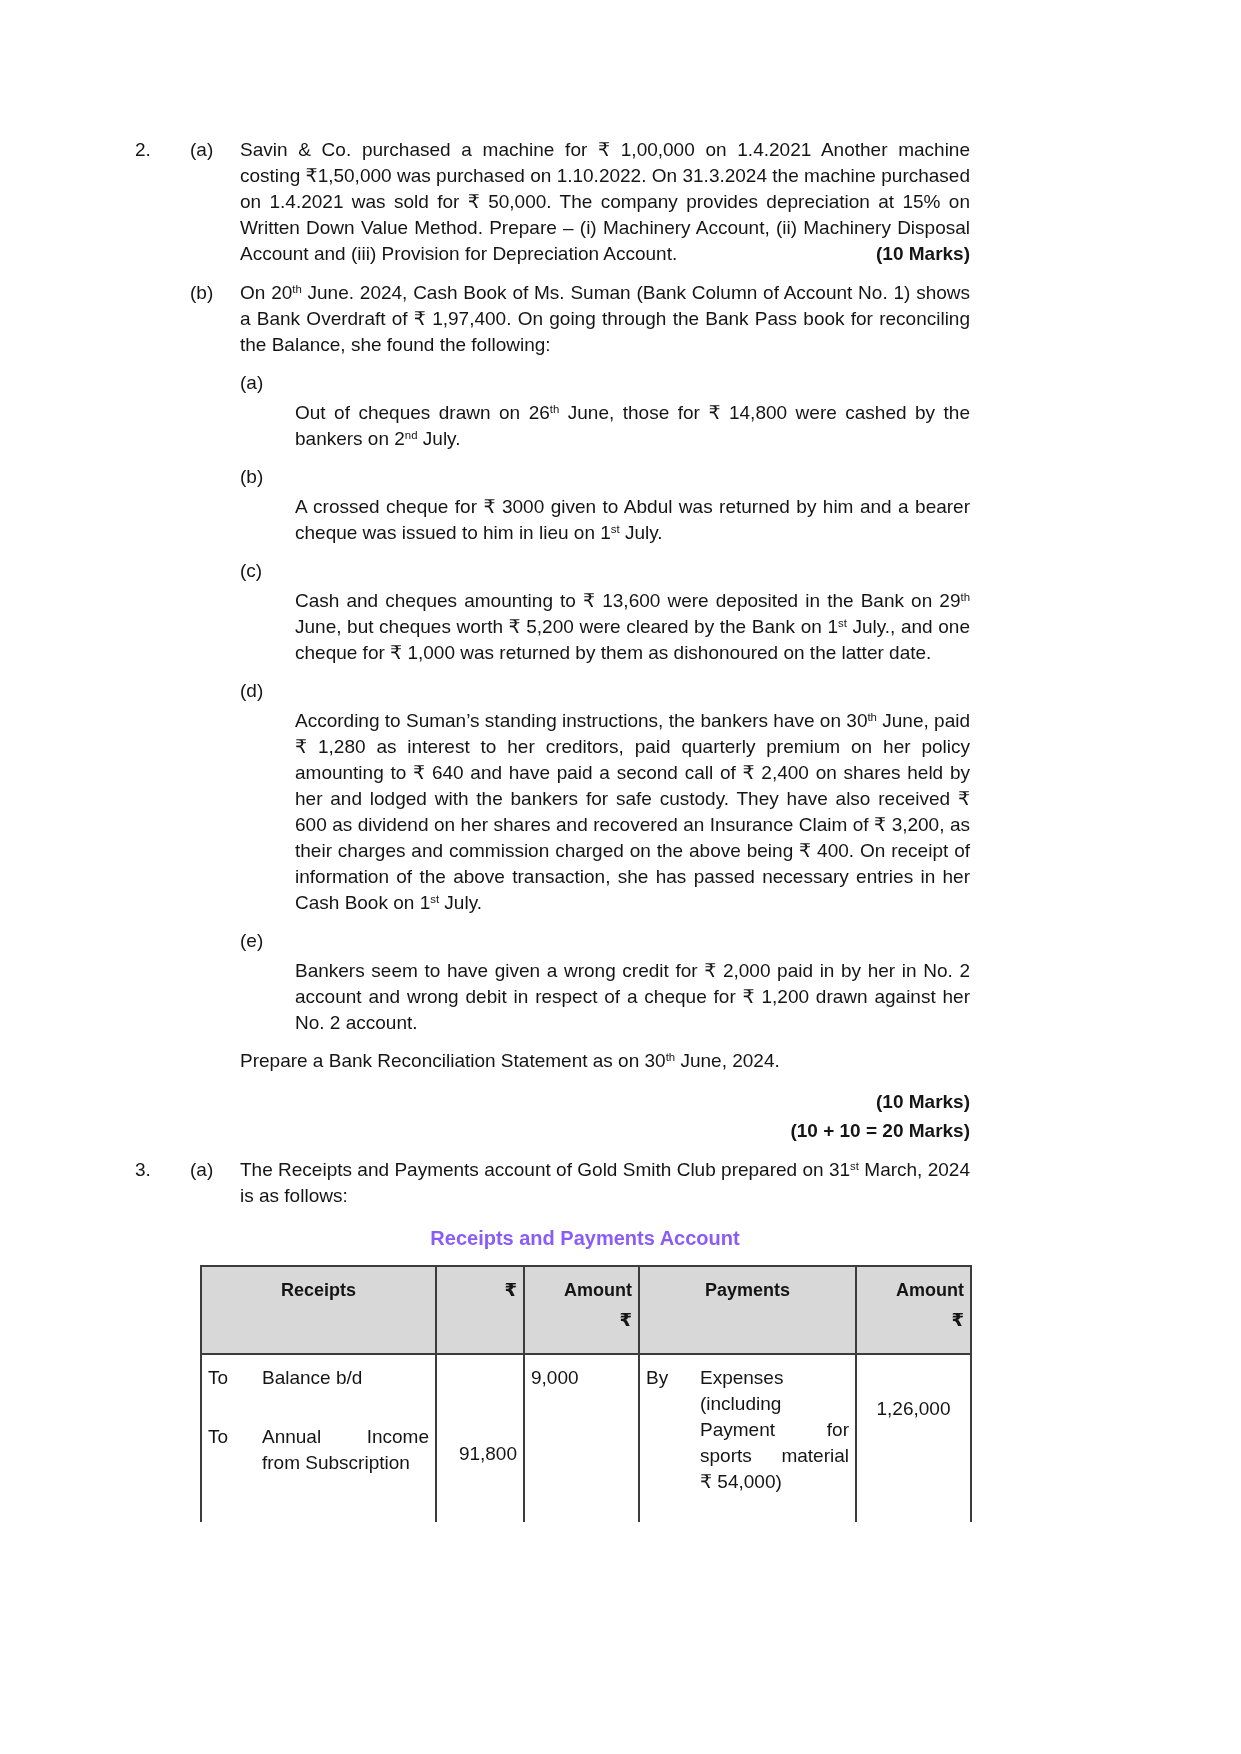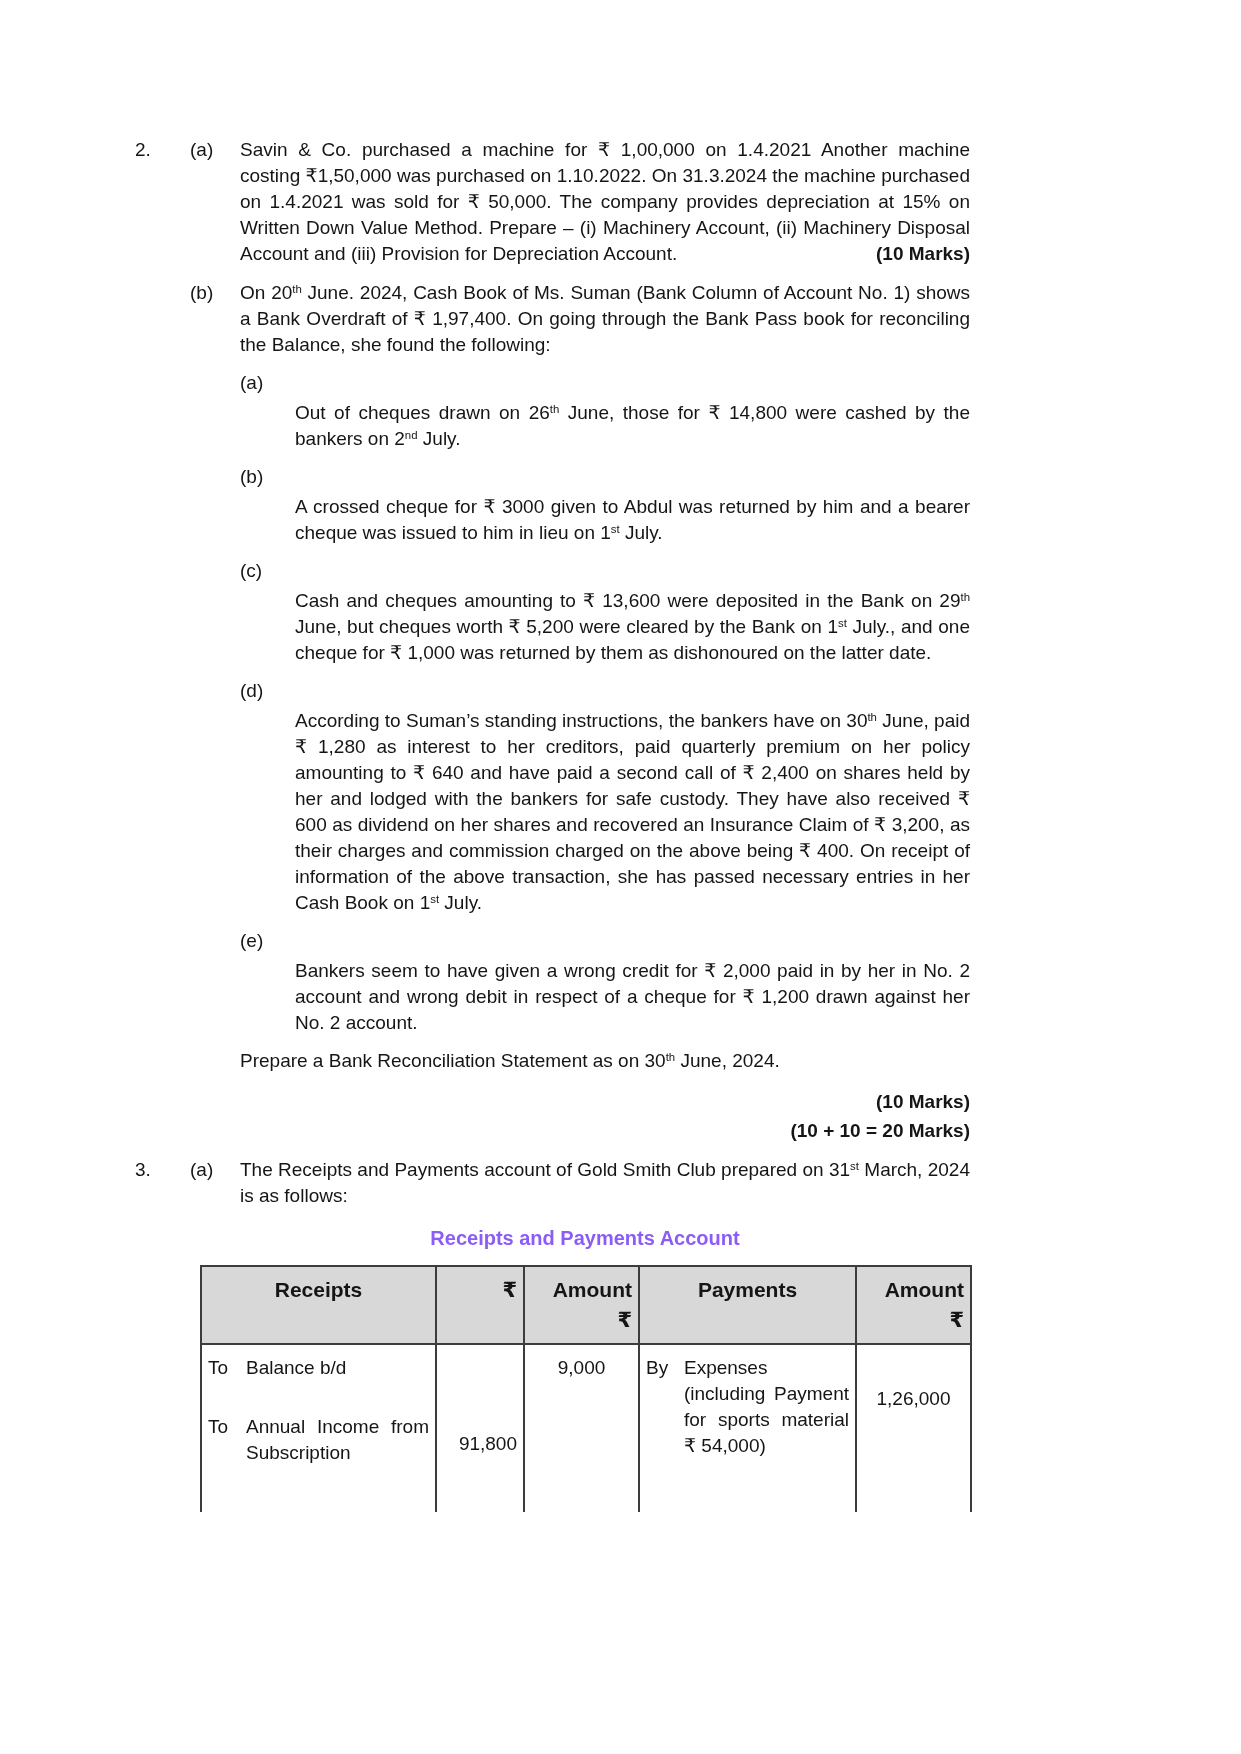--- a/index.html
+++ b/index.html
@@ -29,38 +29,38 @@
   .marks-line2{margin-top:3px;text-align:right;font-weight:bold;}
   sup{font-size:0.60em;line-height:0;vertical-align:baseline;position:relative;top:-0.5em;}
 
   
   .table-wrap{margin-left:65px;width:770px;margin-top:16px;}
   .tbl-title{margin:0 0 14px 0;text-align:center;font-size:20px;font-weight:bold;color:#8b5cf6;}
   table{border-collapse:collapse;width:770px;table-layout:fixed;}
   col.c1{width:235px;} col.c2{width:88px;} col.c3{width:115px;} col.c4{width:217px;} col.c5{width:115px;}
   th{
     background:#d8d8d8;border:2px solid #3c3c3c;
-    font-weight:bold;font-size:21px;vertical-align:top;
-    padding:10px 6px 10px 6px;height:74px;box-sizing:border-box;
+    font-weight:bold;font-size:18px;vertical-align:top;
+    padding:10px 6px 20px 6px;height:74px;box-sizing:border-box;
   }
   th .sub{text-align:right;font-weight:bold;margin-top:4px;}
   .th-receipts{text-align:center;}
   .th-rupee{text-align:right;}
   .th-amount{text-align:right;}
   .th-payments{text-align:center;}
   td{
     border-left:2px solid #3c3c3c;border-right:2px solid #3c3c3c;border-bottom:none;
     vertical-align:top;padding:10px 6px 0 6px;height:168px;box-sizing:border-box;
   }
-  .entry{display:flex;align-items:flex-start;}
+  .entry{display:flex;align-items:flex-start;gap:16px;}
   .pfx{width:38px;flex:none;}
   .etext{flex:1;min-width:0;}
   .entry2{margin-top:33px;}
   .cell-rupee .rupee-val{padding-top:76px;text-align:right;}
-  .cell-amount{text-align:center;}
+  .cell-amount{text-align:left;}
   .cell-amount2{text-align:center;}
   .pay-amt{margin-top:31px;}
   .page-number{position:absolute;top:1424px;left:0;width:100%;text-align:center;}
 </style>
 </head>
 <body>
 
 <div class="page">
   <div class="content">
 

